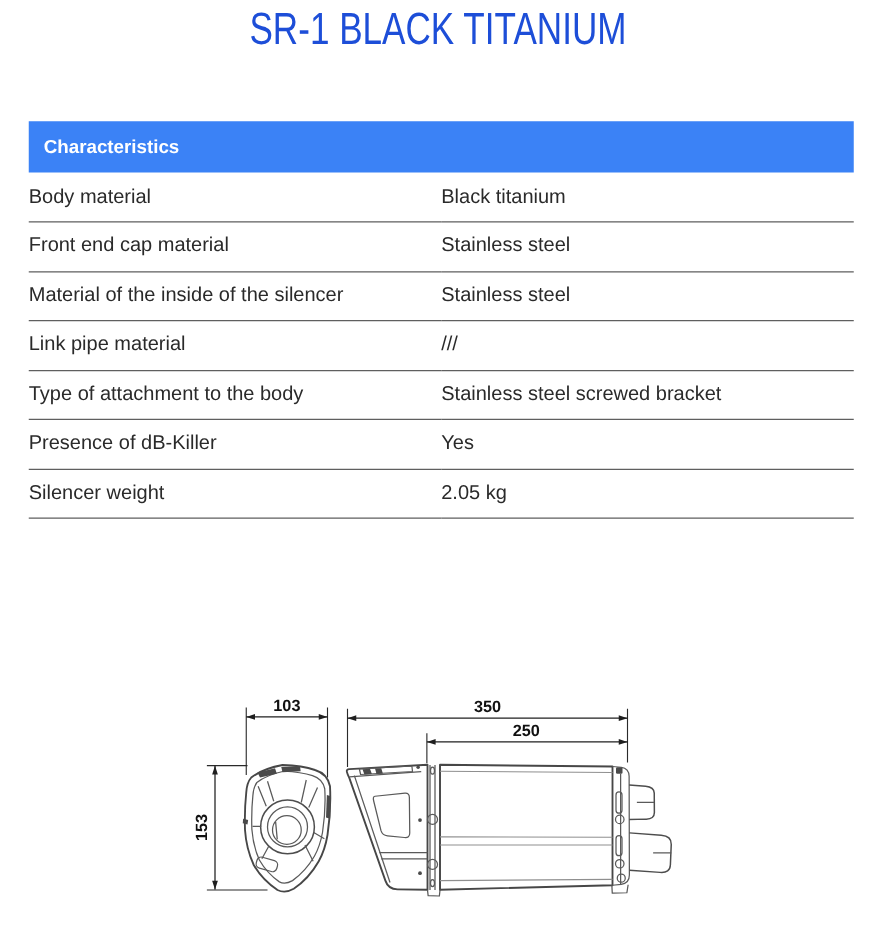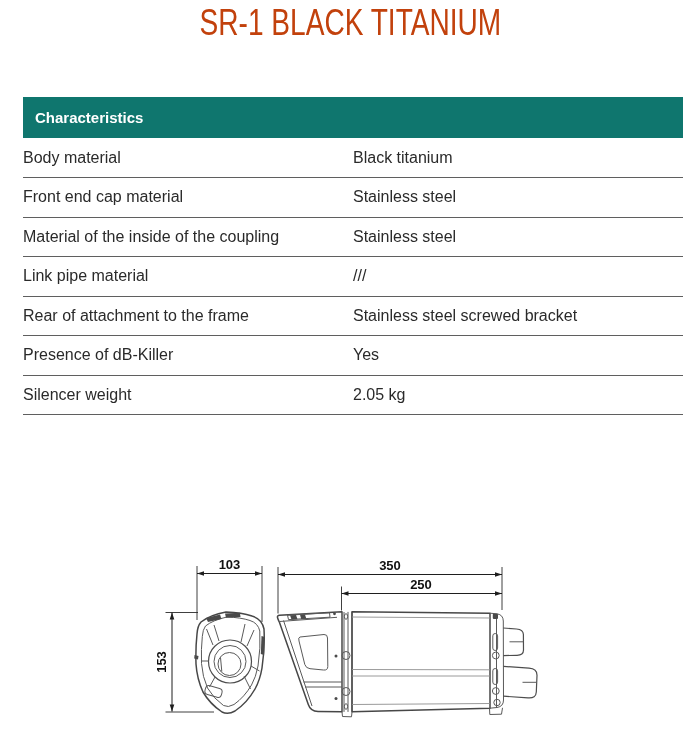--- a/index.html
+++ b/index.html
@@ -6,30 +6,30 @@
   html, body { background: #ffffff; }
   body {
     width: 700px; height: 740px;
     position: relative; overflow: hidden;
     font-family: "Liberation Sans", sans-serif;
     color: #222;
   }
   .title {
     position: absolute; top: 0; left: 0; width: 700px;
     text-align: center; font-size: 36px; font-weight: 400;
-    line-height: 46px; color: #c2410c; white-space: nowrap;
+    line-height: 46px; color: #1d4ed8; white-space: nowrap;
   }
   .title-inner { display: inline-block; transform: scaleX(0.78); transform-origin: 50% 50%; }
 
   table.spec {
     position: absolute; left: 23px; top: 97px; width: 660px;
     border-collapse: collapse; table-layout: fixed;
   }
   table.spec th {
-    background: #0f766e; color: #ffffff;
+    background: #3b82f6; color: #ffffff;
     font-size: 15px; font-weight: 700; text-align: left;
     height: 41px; padding: 0 0 0 12px; vertical-align: middle;
   }
   table.spec td {
     font-size: 16px; color: #2a2a2a; height: 39.5px;
     vertical-align: middle; padding: 0;
     border-bottom: 1.5px solid #5f5f5f;
   }
   td.lbl { width: 390px; padding-left: 12px; }
 
@@ -60,29 +60,29 @@
     <tbody>
       <tr>
         <td class="lbl">Body material</td>
         <td class="val">Black titanium</td>
       </tr>
       <tr>
         <td class="lbl">Front end cap material</td>
         <td class="val">Stainless steel</td>
       </tr>
       <tr>
-        <td class="lbl">Material of the inside of the coupling</td>
+        <td class="lbl">Material of the inside of the silencer</td>
         <td class="val">Stainless steel</td>
       </tr>
       <tr>
         <td class="lbl">Link pipe material</td>
         <td class="val">///</td>
       </tr>
       <tr>
-        <td class="lbl">Rear of attachment to the frame</td>
+        <td class="lbl">Type of attachment to the body</td>
         <td class="val">Stainless steel screwed bracket</td>
       </tr>
       <tr>
         <td class="lbl">Presence of dB-Killer</td>
         <td class="val">Yes</td>
       </tr>
       <tr>
         <td class="lbl">Silencer weight</td>
         <td class="val">2.05 kg</td>
       </tr>

